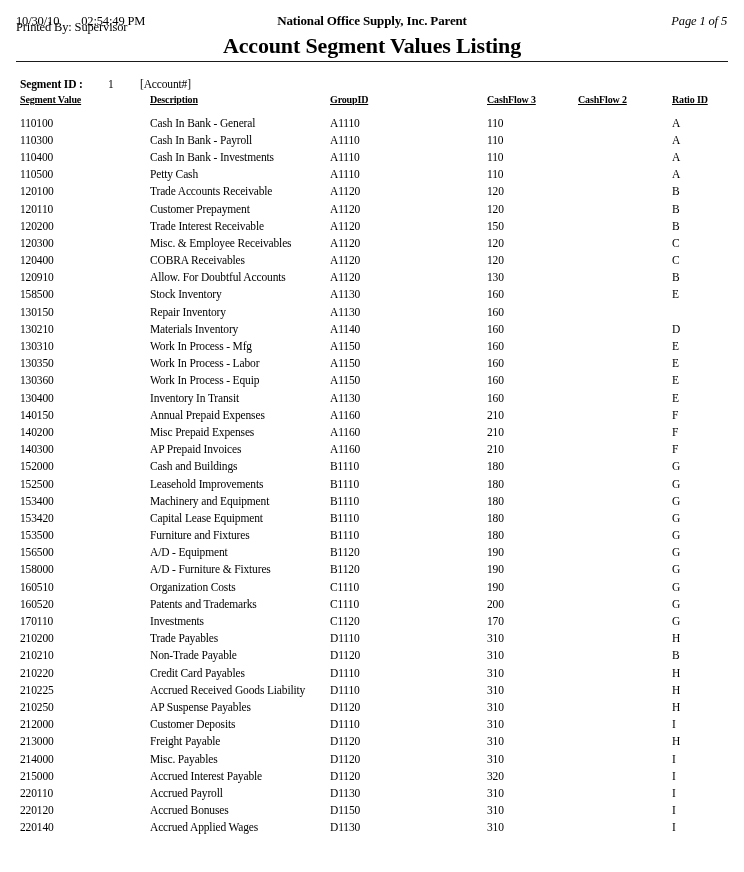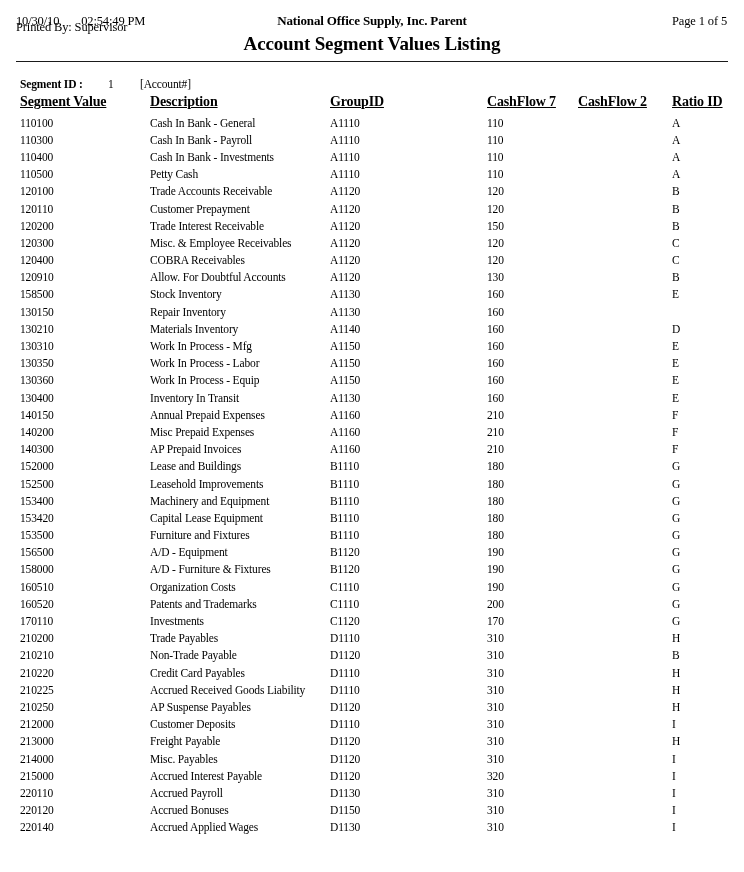--- a/index.html
+++ b/index.html
@@ -9,42 +9,42 @@
     background:#ffffff;
     font-family:"Liberation Serif","DejaVu Serif",serif;
     color:#000;
     overflow:hidden;
     letter-spacing:-0.15px;
   }
   .hdr-dateline{position:absolute;left:16px;top:14px;font-size:12.5px;}
   .hdr-time{margin-left:22px;font-family:Liberation Serif, serif;}
   .hdr-printedby{position:absolute;left:16px;top:20px;font-size:12.5px;}
   .hdr-company{position:absolute;left:0;right:0;top:13px;text-align:center;font-size:13px;font-weight:bold;}
-  .hdr-title{position:absolute;left:0;right:0;top:33px;text-align:center;font-size:19px;font-weight:bold;}
-  .hdr-page{position:absolute;right:17px;top:14px;font-size:12.5px;}
+  .hdr-title{position:absolute;left:0;right:0;top:33px;text-align:center;font-size:22px;font-weight:bold;}
+  .hdr-page{position:absolute;right:17px;top:14px;font-size:12.5px;font-style:italic;}
   .rule{position:absolute;left:16px;right:16px;top:61px;border:0;border-top:1.5px solid #1a1a1a;margin:0;}
   .segline{position:absolute;left:20px;top:78px;font-size:11.5px;}
   .segline .seg-label{font-weight:bold;display:inline-block;width:88px;font-family:Liberation Serif, serif;}
   .segline .seg-id{display:inline-block;width:32px;}
   table.report{
     position:absolute;left:20px;top:94px;
     width:712px;
     border-collapse:collapse;
     table-layout:fixed;
     font-size:11.5px;
   }
   table.report col.c1{width:130px;}
   table.report col.c2{width:180px;}
   table.report col.c3{width:157px;}
   table.report col.c4{width:91px;}
   table.report col.c5{width:94px;}
   table.report col.c6{width:60px;}
   table.report th{
     text-align:left;font-weight:bold;text-decoration:underline;
-    padding:0;height:20px;vertical-align:top;font-size:14px;
+    padding:0;height:20px;vertical-align:top;font-size:10px;
   }
   table.report td{
     padding:0;height:17.2px;vertical-align:middle;
     white-space:nowrap;overflow:hidden;
   }
 </style>
 </head>
 <body>
 
 <div class="page">
@@ -70,21 +70,21 @@
         <col class="c3">
         <col class="c4">
         <col class="c5">
         <col class="c6">
     </colgroup>
     <thead>
       <tr>
         <th>Segment Value</th>
         <th>Description</th>
         <th>GroupID</th>
-        <th>CashFlow 7</th>
+        <th>CashFlow 3</th>
         <th>CashFlow 2</th>
         <th>Ratio ID</th>
       </tr>
     </thead>
     <tbody>
         <tr>
           <td>110100</td>
           <td>Cash In Bank - General</td>
           <td>A1110</td>
           <td>110</td>
@@ -238,21 +238,21 @@
         <tr>
           <td>140300</td>
           <td>AP Prepaid Invoices</td>
           <td>A1160</td>
           <td>210</td>
           <td></td>
           <td>F</td>
         </tr>
         <tr>
           <td>152000</td>
-          <td>Lease and Buildings</td>
+          <td>Cash and Buildings</td>
           <td>B1110</td>
           <td>180</td>
           <td></td>
           <td>G</td>
         </tr>
         <tr>
           <td>152500</td>
           <td>Leasehold Improvements</td>
           <td>B1110</td>
           <td>180</td>

